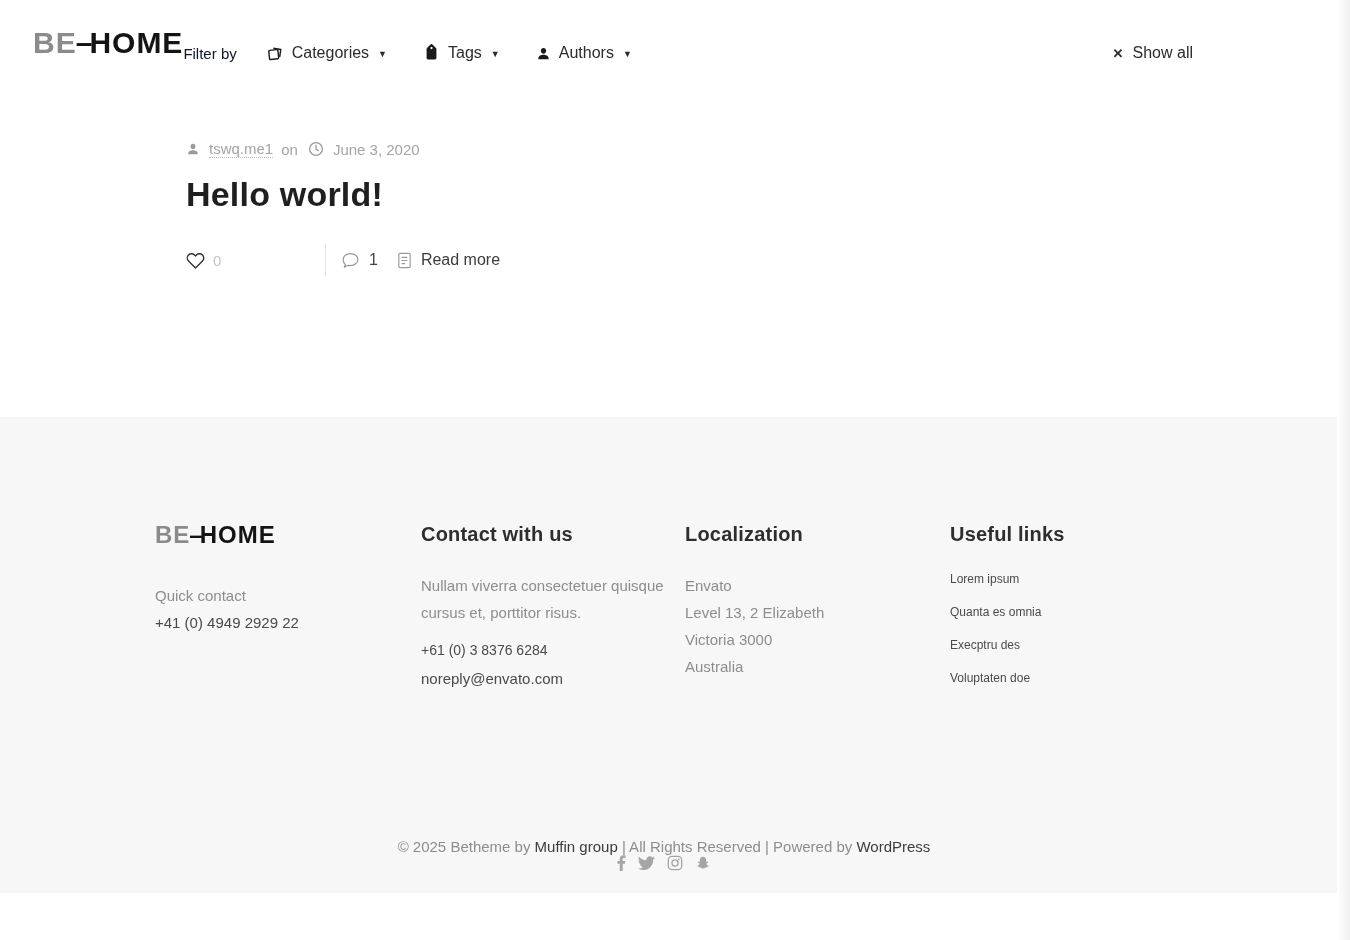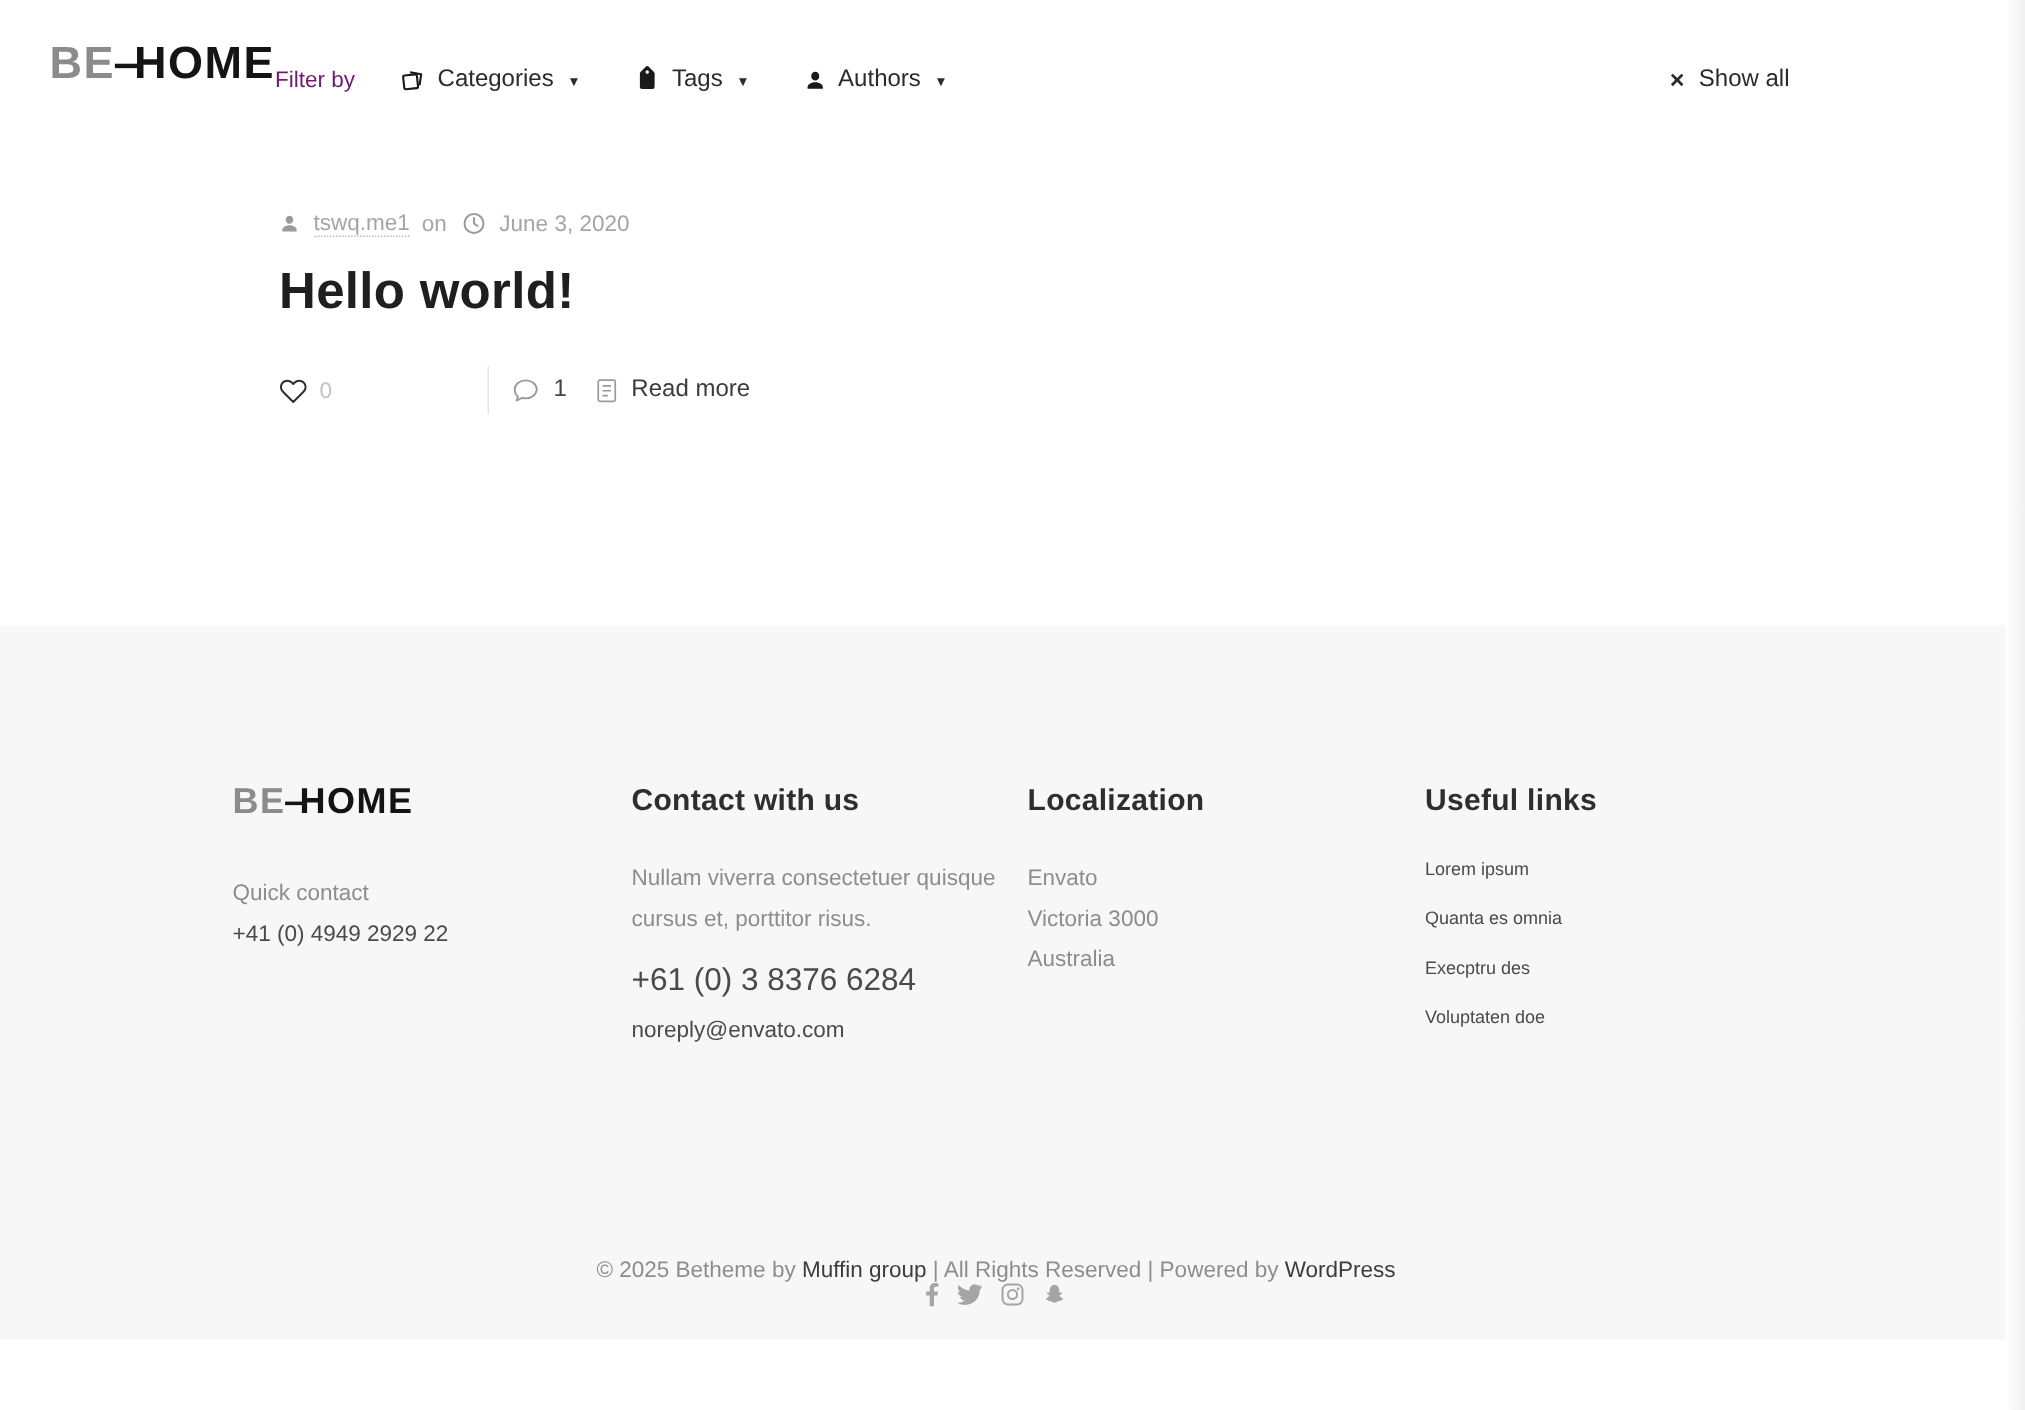--- a/index.html
+++ b/index.html
@@ -6,21 +6,21 @@
   html, body { width: 1350px; height: 940px; overflow: hidden; background: #ffffff; }
   body { font-family: "Liberation Sans", sans-serif; color: #444; position: relative; }
 
   
   .header { height: 100px; display: flex; align-items: center; padding: 0 0 0 33px; background: #fff; }
   .logo { font-weight: bold; font-size: 30px; letter-spacing: 1px; line-height: 1; white-space: nowrap; margin-top: -14px; }
   .logo .lg-gray { color: #8b8b8b; }
   .logo .lg-dash { color: #141414; margin: 0 -4px 0 -1px; }
   .logo .lg-black { color: #141414; }
   .filterbar { display: flex; align-items: center; margin-top: 6px; }
-  .filter-by { color: #701a75; font-size: 15px; margin-right: 30px; }
+  .filter-by { color: #0f172a; font-size: 15px; margin-right: 30px; }
   .nav-item { display: flex; align-items: center; margin-right: 36px; cursor: pointer; color: #2b2b2b; }
   .nav-item .nav-icon { display: inline-flex; margin-right: 8px; color: #1a1a1a; }
   .nav-item .nav-label { font-size: 16px; color: #2b2b2b; }
   .nav-item .caret { font-size: 9px; color: #2b2b2b; margin-left: 9px; margin-top: 2px; }
   .show-all { margin-left: auto; margin-right: 157px; margin-top: 6px; display: flex; align-items: center; cursor: pointer; }
   .show-all .x-icon { font-size: 13px; color: #2b2b2b; margin-right: 9px; font-weight: bold; }
   .show-all .show-all-label { font-size: 16px; color: #2b2b2b; }
 
   
   .post-section { padding: 40px 0 0 186px; background: #fff; }
@@ -46,21 +46,21 @@
   
   .footer { position: absolute; top: 417px; left: 0; width: 1350px; height: 476px; background: #f7f7f7; }
   .footer-cols { display: grid; grid-template-columns: 266px 264px 265px 245px; padding: 106px 0 0 155px; }
   .f-logo { font-size: 24px; margin-top: 0; }
   .f-quick { margin-top: 40px; }
   .f-quick-label { color: #8d8d8d; font-size: 15px; }
   .f-quick-phone { color: #4a4a4a; font-size: 15px; margin-top: 10px; }
   .f-title { font-size: 20px; font-weight: bold; color: #2e2e2e; letter-spacing: 0.2px; }
   .f-body { margin-top: 26px; }
   .f-desc { color: #8d8d8d; font-size: 15px; line-height: 27px; max-width: 245px; }
-  .f-phone { color: #4a4a4a; font-size: 21px; margin-top: 16px; }
+  .f-phone { color: #4a4a4a; font-size: 14px; margin-top: 16px; }
   .f-email { color: #4a4a4a; font-size: 15px; margin-top: 12px; cursor: pointer; }
   .f-line { color: #8d8d8d; font-size: 15px; line-height: 27px; }
   .f-link { color: #4a4a4a; font-size: 12px; margin-bottom: 19px; cursor: pointer; }
 
   .copyright-row { position: absolute; left: 156px; right: 178px; top: 421px; display: flex; align-items: center; justify-content: space-between; flex-direction: column; }
   .copy-text { font-size: 15px; color: #8d8d8d; }
   .copy-text .copy-link { color: #3c3c3c; cursor: pointer; }
   .social { display: flex; align-items: center; gap: 12px; }
   .social .social-icon { color: #a5a5a5; display: inline-flex; cursor: pointer; }
 
@@ -189,20 +189,21 @@
         <div class="f-desc">Nullam viverra consectetuer quisque cursus et, porttitor risus.</div>
         <div class="f-phone">+61 (0) 3 8376 6284</div>
         <div class="f-email">noreply@envato.com</div>
       </div>
     </div>
 
     <div>
       <div class="f-title">Localization</div>
       <div class="f-body">
         <div class="f-line">Envato</div>
+        <div class="f-line">Level 13, 2 Elizabeth</div>
         <div class="f-line">Victoria 3000</div>
         <div class="f-line">Australia</div>
       </div>
     </div>
 
     <div>
       <div class="f-title">Useful links</div>
       <div class="f-body">
         <div class="f-link">Lorem ipsum</div>
         <div class="f-link">Quanta es omnia</div>

